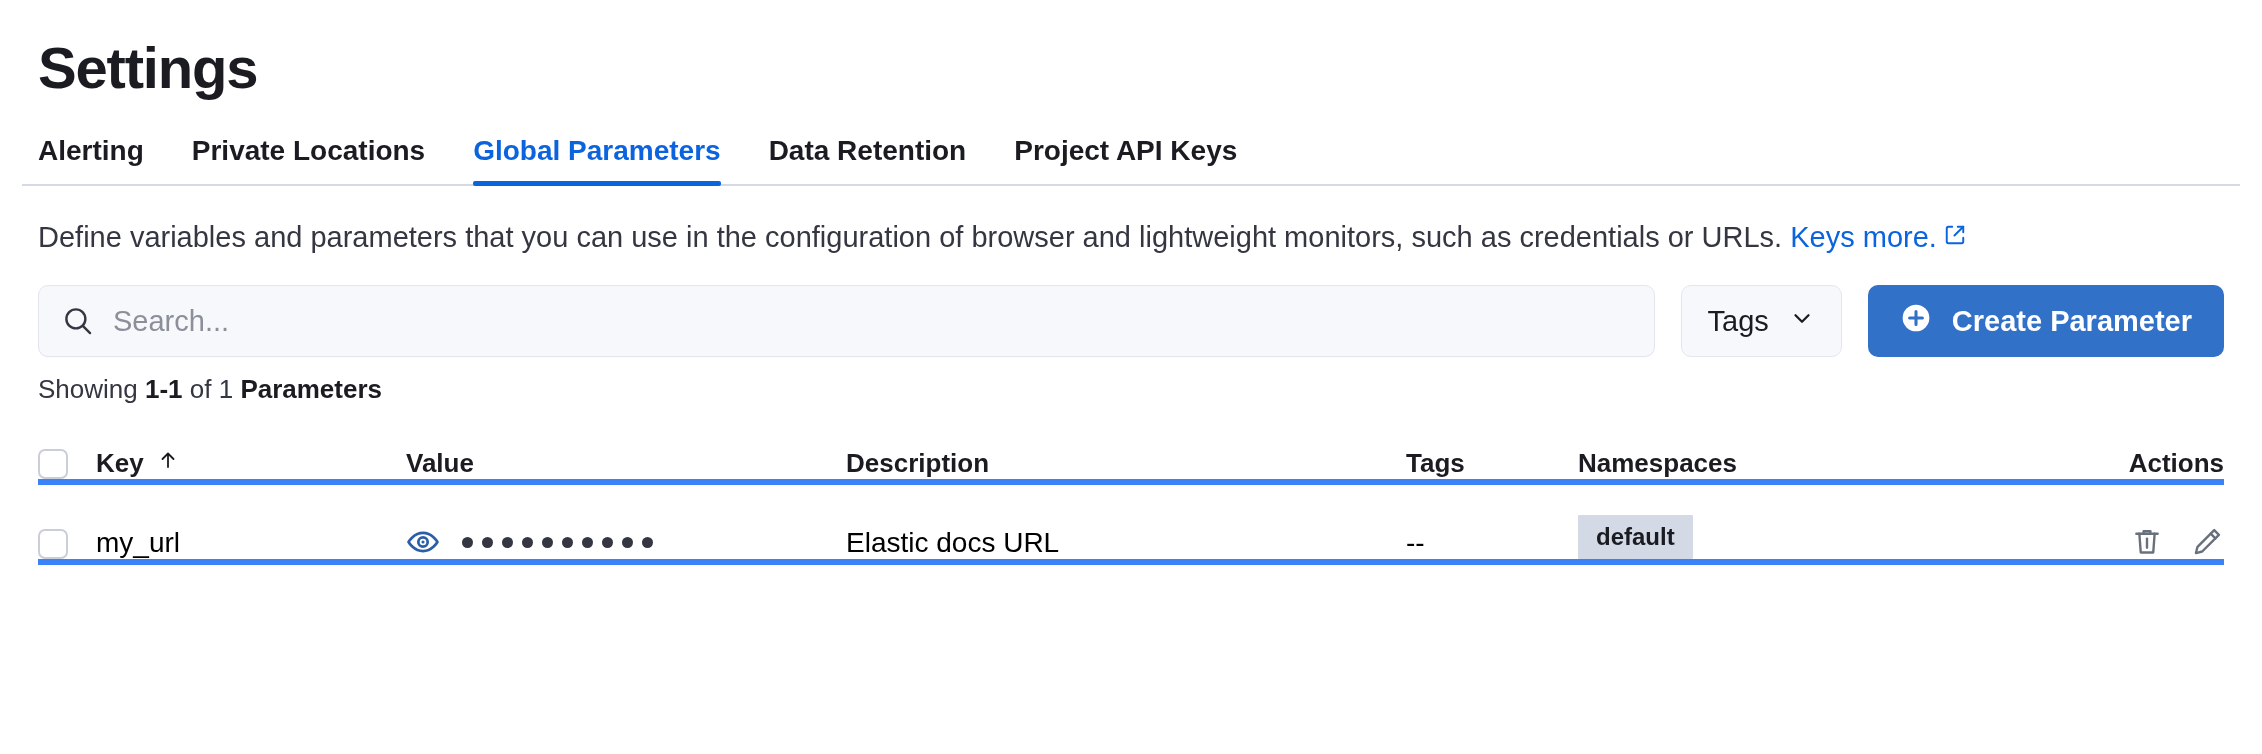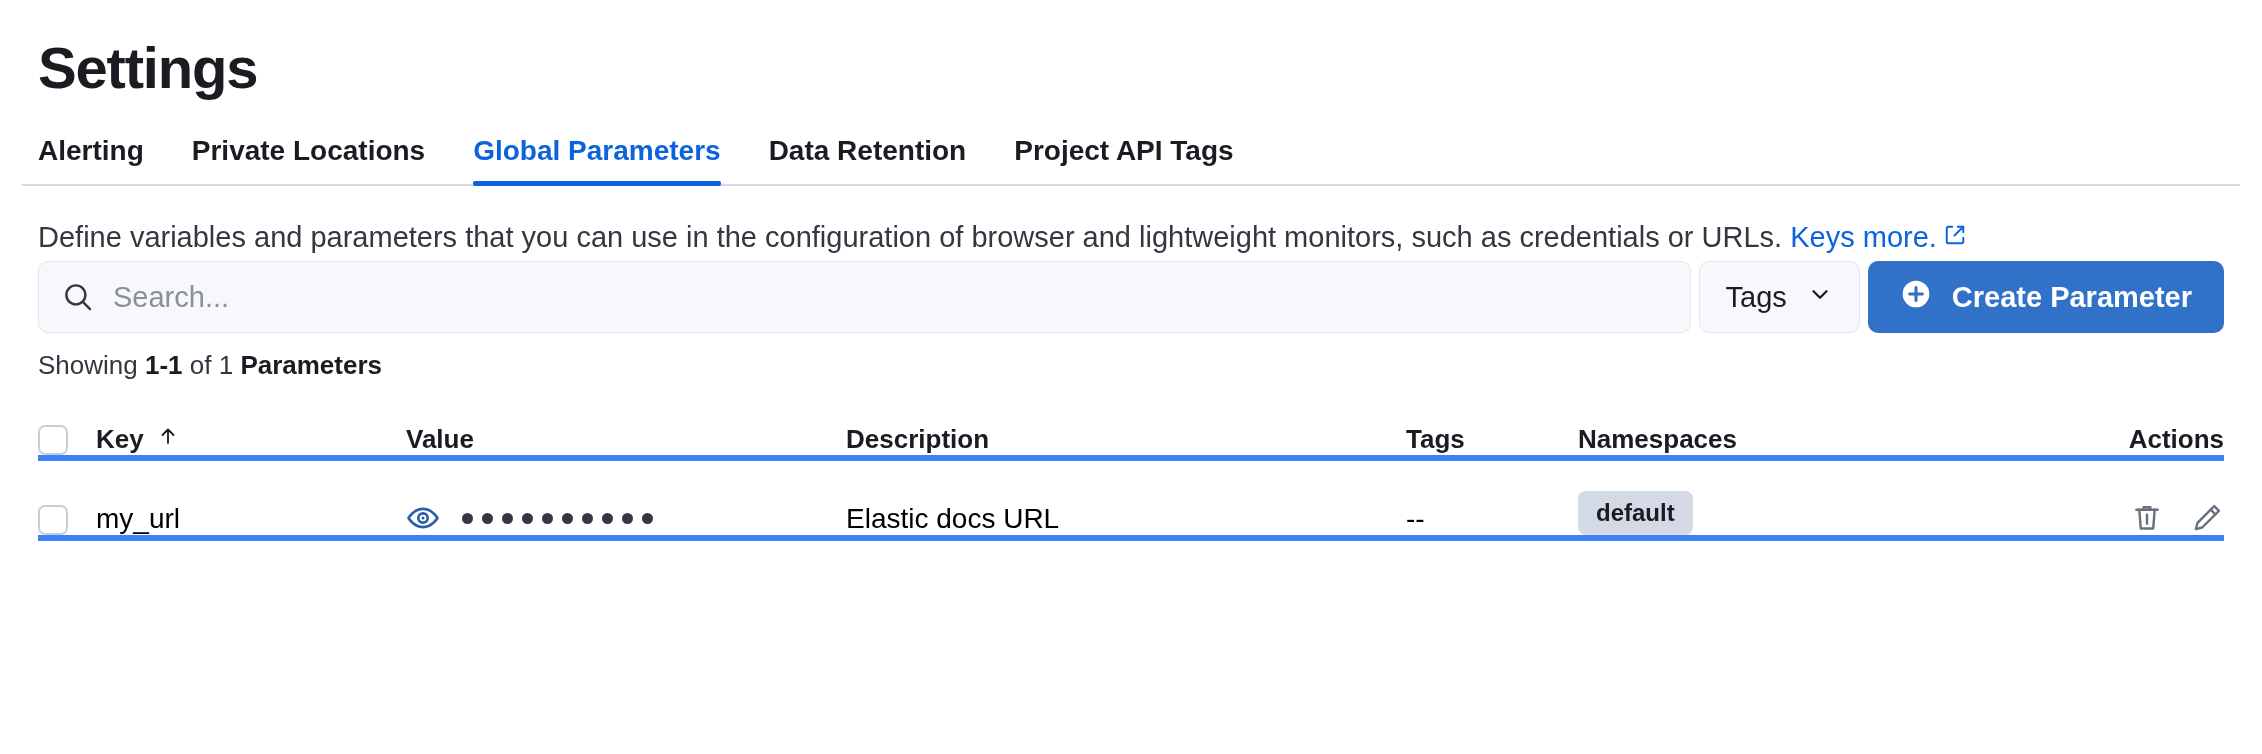--- a/index.html
+++ b/index.html
@@ -87,23 +87,24 @@
   .ext-icon {
     display: inline-block;
     vertical-align: 1px;
     margin-left: 7px;
   }
 
   
   .controls {
     display: flex;
     align-items: flex-start;
+    margin-top: 24px;
     padding-left: 16px;
     padding-right: 16px;
-    gap: 8px;
+    gap: 26px;
   }
   .search-box {
     flex: 1 1 auto;
     height: 72px;
     background: #f7f8fc;
     border: 1px solid #e3e6ef;
     border-radius: 10px;
     display: flex;
     align-items: center;
     padding: 0 22px;
@@ -226,21 +227,21 @@
     background: #343741;
     display: block;
   }
 
   .badge {
     display: inline-block;
     background: #d3dae6;
     color: #1a1c21;
     font-size: 24px;
     font-weight: bold;
-    border-radius: 8px;
+    border-radius: 1px;
     padding: 9px 18px;
     line-height: 26px;
   }
 
   .icon-btn {
     cursor: pointer;
     display: flex;
     align-items: center;
     justify-content: center;
   }
@@ -259,21 +260,21 @@
     <div class="tab">
       <span>Private Locations</span>
     </div>
     <div class="tab active">
       <span>Global Parameters</span>
     </div>
     <div class="tab">
       <span>Data Retention</span>
     </div>
     <div class="tab">
-      <span>Project API Tags</span>
+      <span>Project API Keys</span>
     </div>
   </div>
 
   <div class="desc">
     <span>Define variables and parameters that you can use in the configuration of browser and lightweight monitors, such as credentials or URLs. </span><span class="link"><span>Keys more.</span><span class="ext-icon"><svg width="22" height="22" viewBox="0 0 16 16" fill="none">
             <path d="M6 2H3.2A1.2 1.2 0 0 0 2 3.2v9.6A1.2 1.2 0 0 0 3.2 14h9.6a1.2 1.2 0 0 0 1.2-1.2V10" stroke="#0b64dd" stroke-width="1.4" stroke-linecap="round"></path>
             <path d="M10 2h4v4" stroke="#0b64dd" stroke-width="1.4" stroke-linecap="round" stroke-linejoin="round"></path>
             <path d="M14 2 7.6 8.4" stroke="#0b64dd" stroke-width="1.4" stroke-linecap="round"></path>
           </svg></span></span>
   </div>

